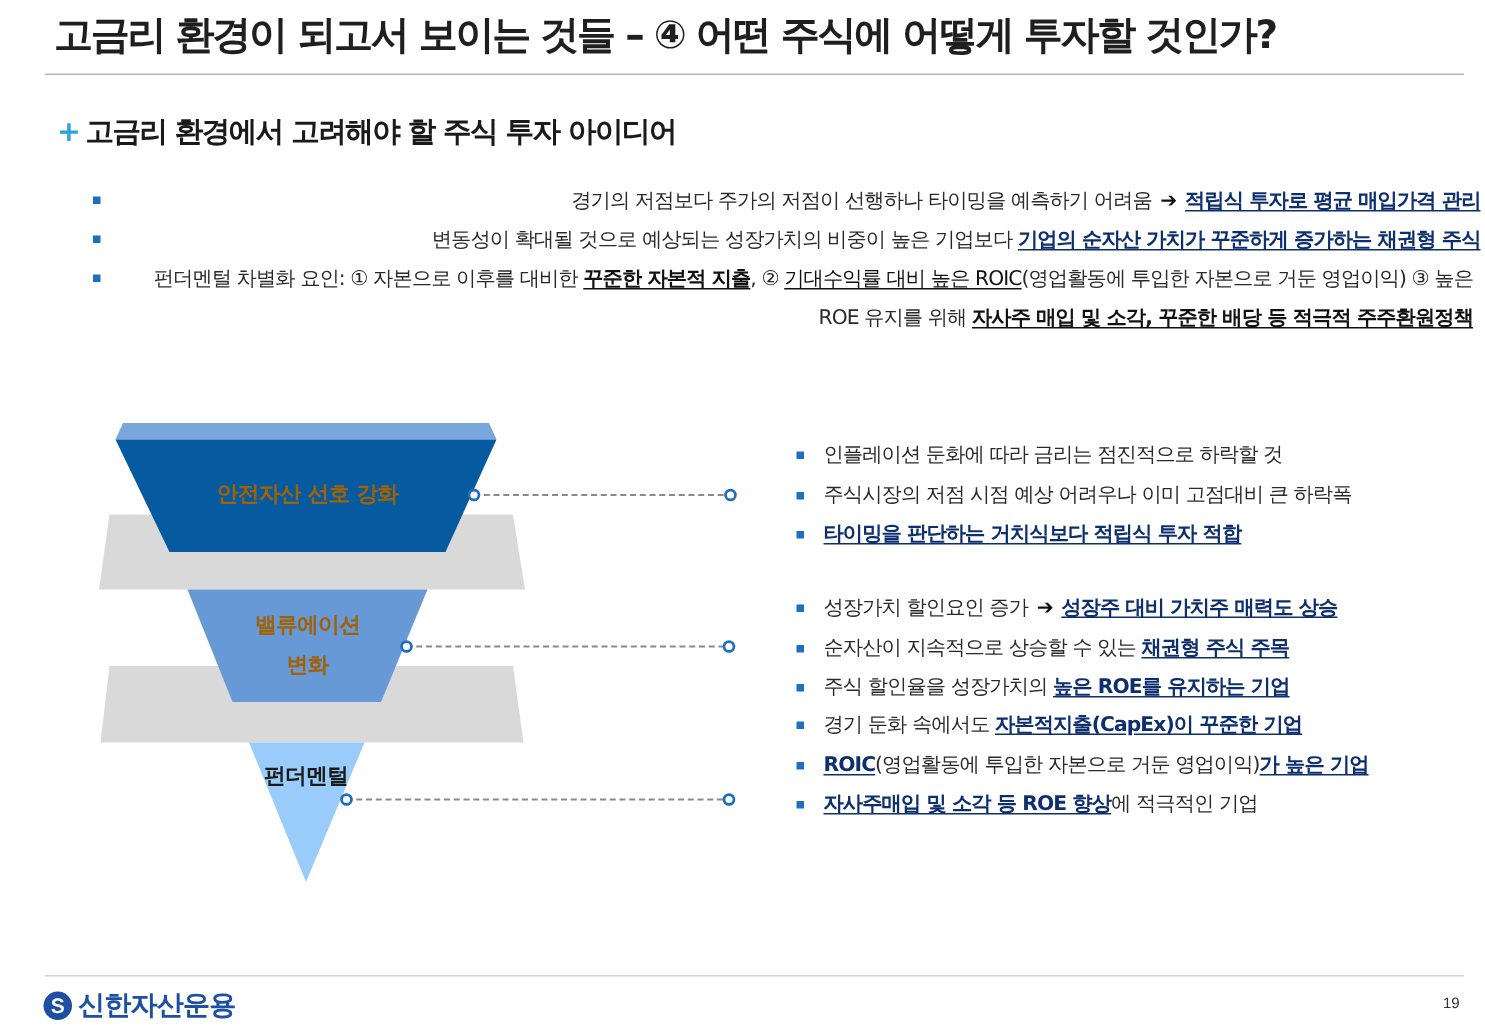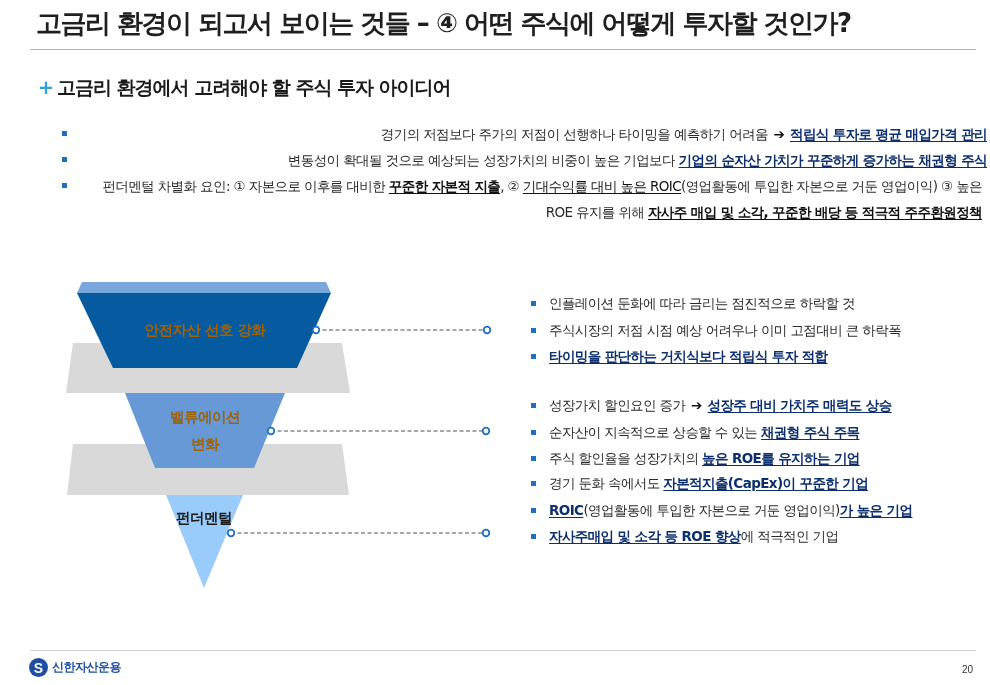--- a/index.html
+++ b/index.html
@@ -45,21 +45,21 @@
   .right-group .bullet { font-size: 13.5px; line-height: 26.5px; }
   .right-group .bullet .sq { top: 11px; }
 
   .footer-rule { position: absolute; left: 30px; top: 650px; width: 946px; height: 1px; background: #d2d2d2; }
   .logo { position: absolute; left: 29px; top: 658px; display: flex; align-items: center; }
   .logo-mark {
     width: 19px; height: 19px; border-radius: 50%; background: #1e4fa3; color: #fff;
     font-weight: bold; font-size: 14px; display: flex; align-items: center; justify-content: center;
     margin-right: 4px; font-family: "Liberation Sans", sans-serif;
   }
-  .logo-text { font-size: 12px; font-weight: bold; color: #1e4fa3; letter-spacing: -0.5px; }
+  .logo-text { font-size: 18px; font-weight: bold; color: #1e4fa3; letter-spacing: -0.5px; }
   .page-num { position: absolute; left: 962px; top: 664px; font-size: 10px; color: #333; font-family: "Liberation Sans", sans-serif; }
 </style>
 </head>
 <body>
 
 <div class="title">고금리 환경이 되고서 보이는 것들 – ④ 어떤 주식에 어떻게 투자할 것인가?</div>
 <div class="title-rule"></div>
 
 <div class="subtitle">
   <span class="plus">+</span><span>고금리 환경에서 고려해야 할 주식 투자 아이디어</span>
@@ -171,13 +171,13 @@
     <span class="sq"></span>
     <span class="hl-blue">자사주매입 및 소각 등 ROE 향상</span><span>에 적극적인 기업</span>
   </div>
 </div>
 
 <div class="footer-rule"></div>
 <div class="logo">
   <span class="logo-mark">S</span>
   <span class="logo-text">신한자산운용</span>
 </div>
-<div class="page-num">20</div>
+<div class="page-num">19</div>
 
 </body></html>

